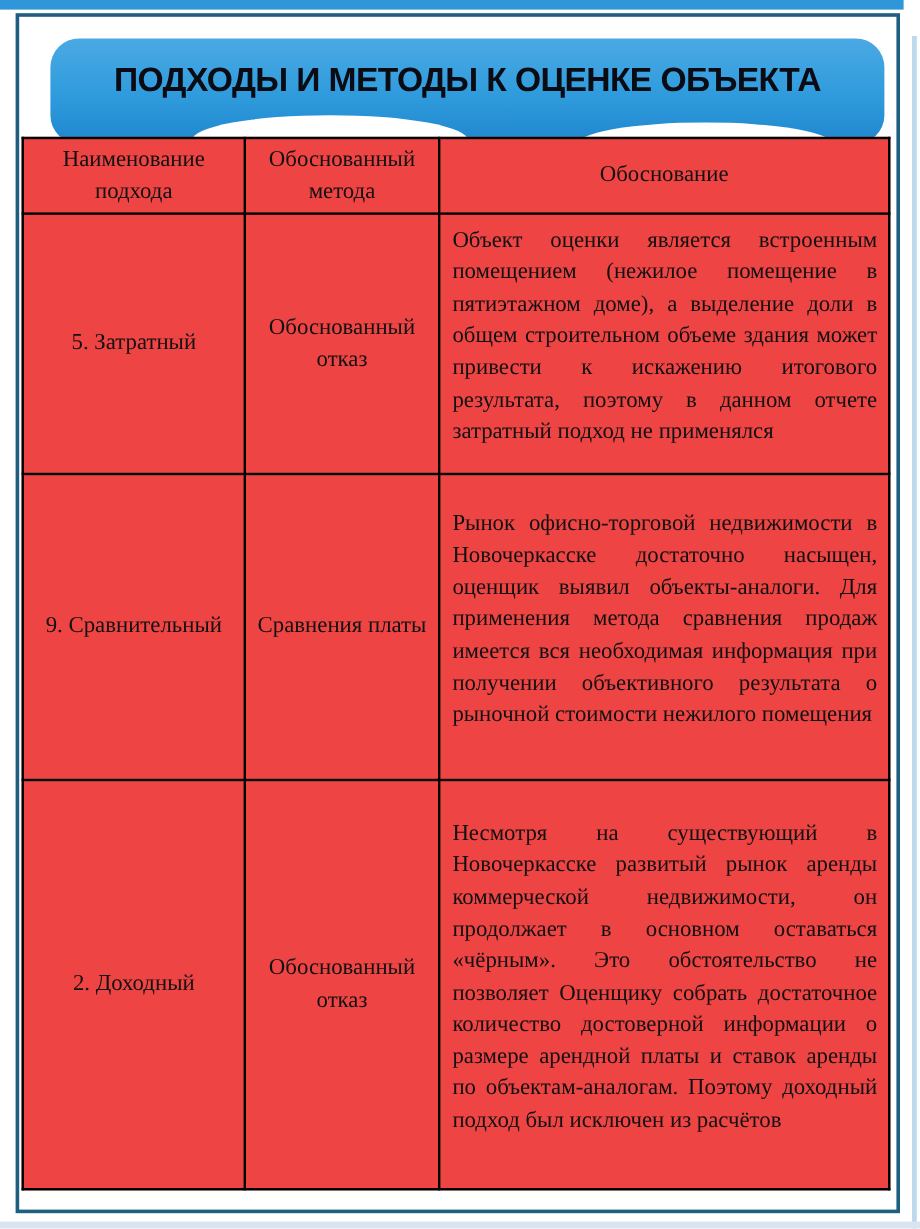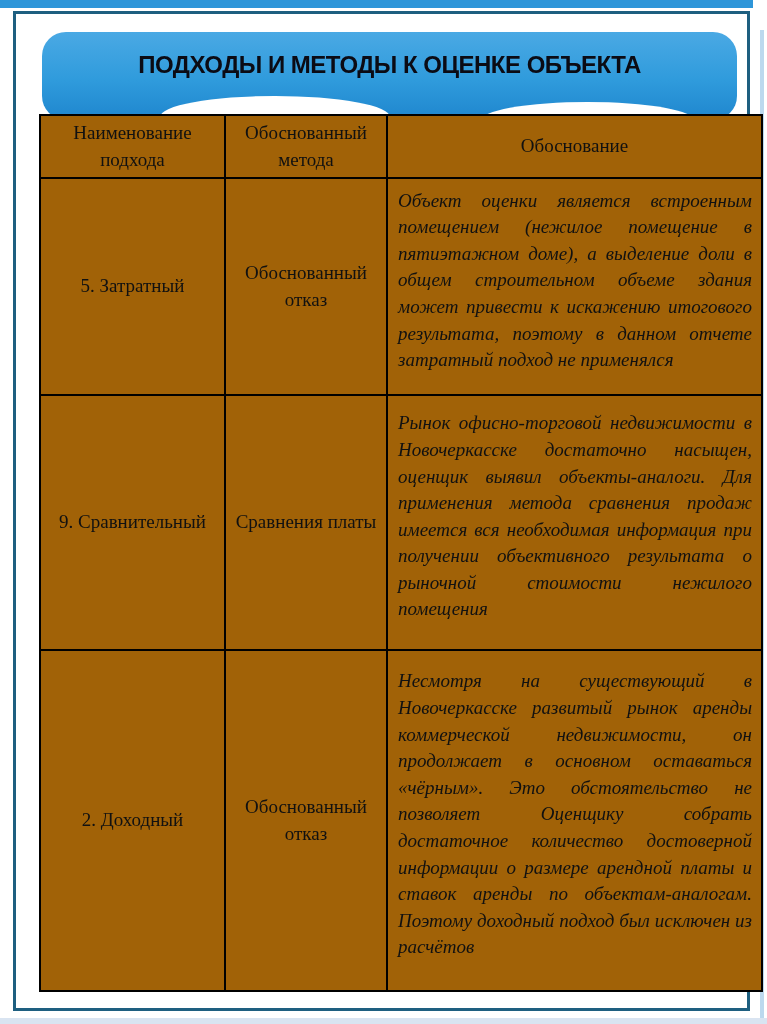--- a/index.html
+++ b/index.html
@@ -46,51 +46,50 @@
     position:absolute;
     background:#ffffff;
     border-radius:50%;
   }
   .cloud-1 { left:118px; top:64px; width:230px; height:42px; }
   .cloud-2 { left:438px; top:70px; width:215px; height:38px; }
   .page-title {
     position:relative;
     font-family:"Liberation Sans", sans-serif;
     font-weight:700;
-    font-size:24px;
+    font-size:28px;
     letter-spacing:-0.5px;
     color:#0b0b14;
     white-space:nowrap;
   }
   table.approaches {
-    position:absolute; left:23px; top:100px;
+    position:absolute; left:2px; top:100px;
     width:722px;
     border-collapse:collapse;
     table-layout:fixed;
-    background:#a16207;
+    background:#ef4444;
   }
   table.approaches td, table.approaches th {
     border:2px solid #000000;
     font-weight:normal;
     font-size:19px;
     line-height:1.4;
     vertical-align:middle;
   }
   col.c-approach { width:185px; }
   col.c-method   { width:162px; }
   col.c-just     { width:375px; }
   tr.header-row  { height:56px; }
   tr.row-1       { height:217px; }
   tr.row-2       { height:255px; }
   tr.row-3       { height:341px; }
   .cell-center { text-align:center; padding:4px 6px; }
   .cell-just {
     text-align:justify;
     padding:8px 9px 20px 10px;
-    font-style:italic;
   }
 </style>
 </head>
 <body>
 
 <div class="page">
   <div class="top-strip"></div>
   <div class="right-strip"></div>
   <div class="bottom-strip"></div>
 

